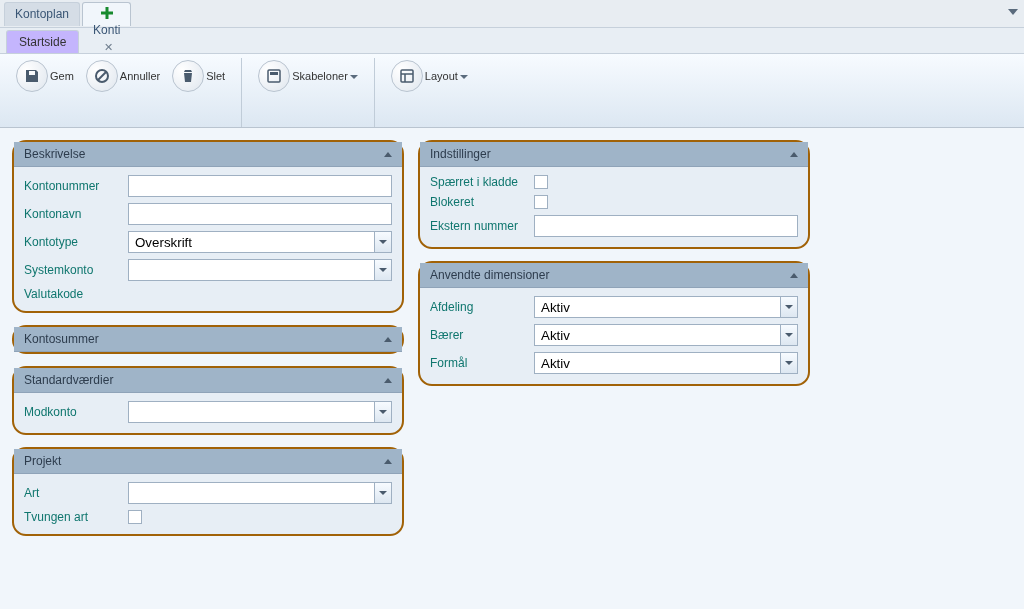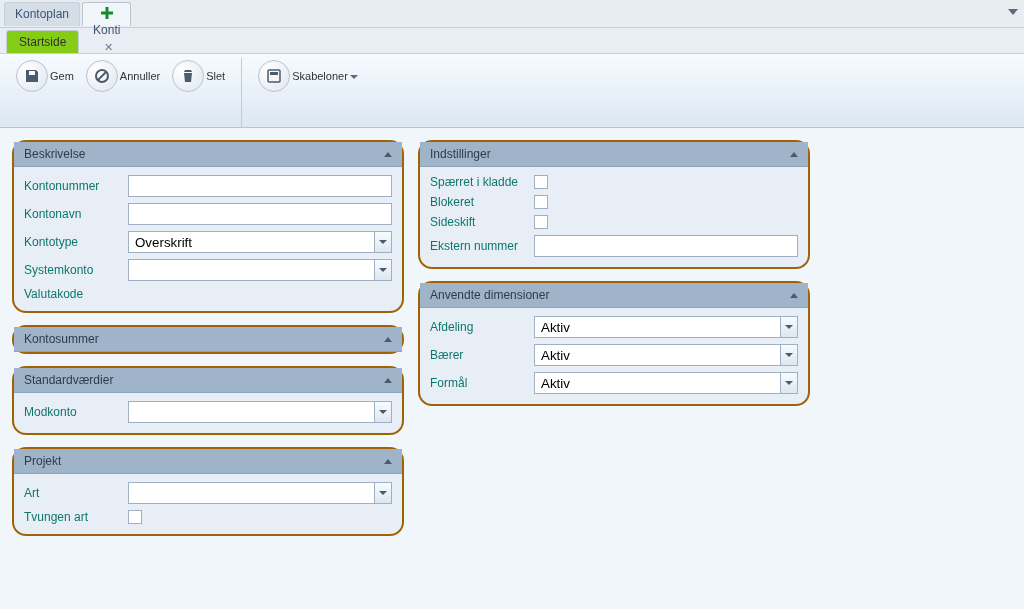--- a/index.html
+++ b/index.html
@@ -58,21 +58,21 @@
   .subtabs {
     display: flex;
     background: #e8eef4;
     border-bottom: 1px solid #c6d0db;
     height: 26px;
   }
   .subtab {
     padding: 4px 12px;
     border: 1px solid #c6d0db;
     border-bottom: none;
-    background: #84cc16;
+    background: #c4b5fd;
     margin: 2px 0 0 6px;
     border-radius: 3px 3px 0 0;
     color: #333;
     font-size: 12px;
     cursor: pointer;
   }
 
   
   .toolbar {
     display: flex;
@@ -313,20 +313,33 @@
       <span class="circle">
         <svg viewBox="0 0 16 16">
             <rect x="2" y="2" width="12" height="12" rx="1" fill="none" stroke="#4a5b6d" stroke-width="1.5"></rect>
             <rect x="4" y="4" width="8" height="3" fill="#4a5b6d"></rect>
           </svg>
       </span>
       <span>Skabeloner</span>
       <span class="caret"></span>
     </button>
   </div>
+  <div class="toolgroup">
+    <button class="toolbtn">
+      <span class="circle">
+        <svg viewBox="0 0 16 16">
+            <rect x="2" y="2" width="12" height="12" rx="1" fill="none" stroke="#4a5b6d" stroke-width="1.5"></rect>
+            <line x1="2" y1="6" x2="14" y2="6" stroke="#4a5b6d" stroke-width="1.5"></line>
+            <line x1="6" y1="6" x2="6" y2="14" stroke="#4a5b6d" stroke-width="1.5"></line>
+          </svg>
+      </span>
+      <span>Layout</span>
+      <span class="caret"></span>
+    </button>
+  </div>
 </div>
 
 <div class="form-area">
 
   <div class="col">
 
     <div class="panel">
       <div class="panel-header">
         <span>Beskrivelse</span>
         <span class="collapse"></span>
@@ -434,26 +447,20 @@
               <span class="checkbox"></span>
             </div>
         </div>
         <div class="row">
           <label>Blokeret</label>
           <div class="ctrl">
               <span class="checkbox"></span>
             </div>
         </div>
         <div class="row">
-          <label>Sideskift</label>
-          <div class="ctrl">
-              <span class="checkbox"></span>
-            </div>
-        </div>
-        <div class="row">
           <label>Ekstern nummer</label>
           <div class="ctrl">
               <input type="text" class="field" value="" style="">
             </div>
         </div>
       </div>
     </div>
 
     <div class="panel">
       <div class="panel-header">

